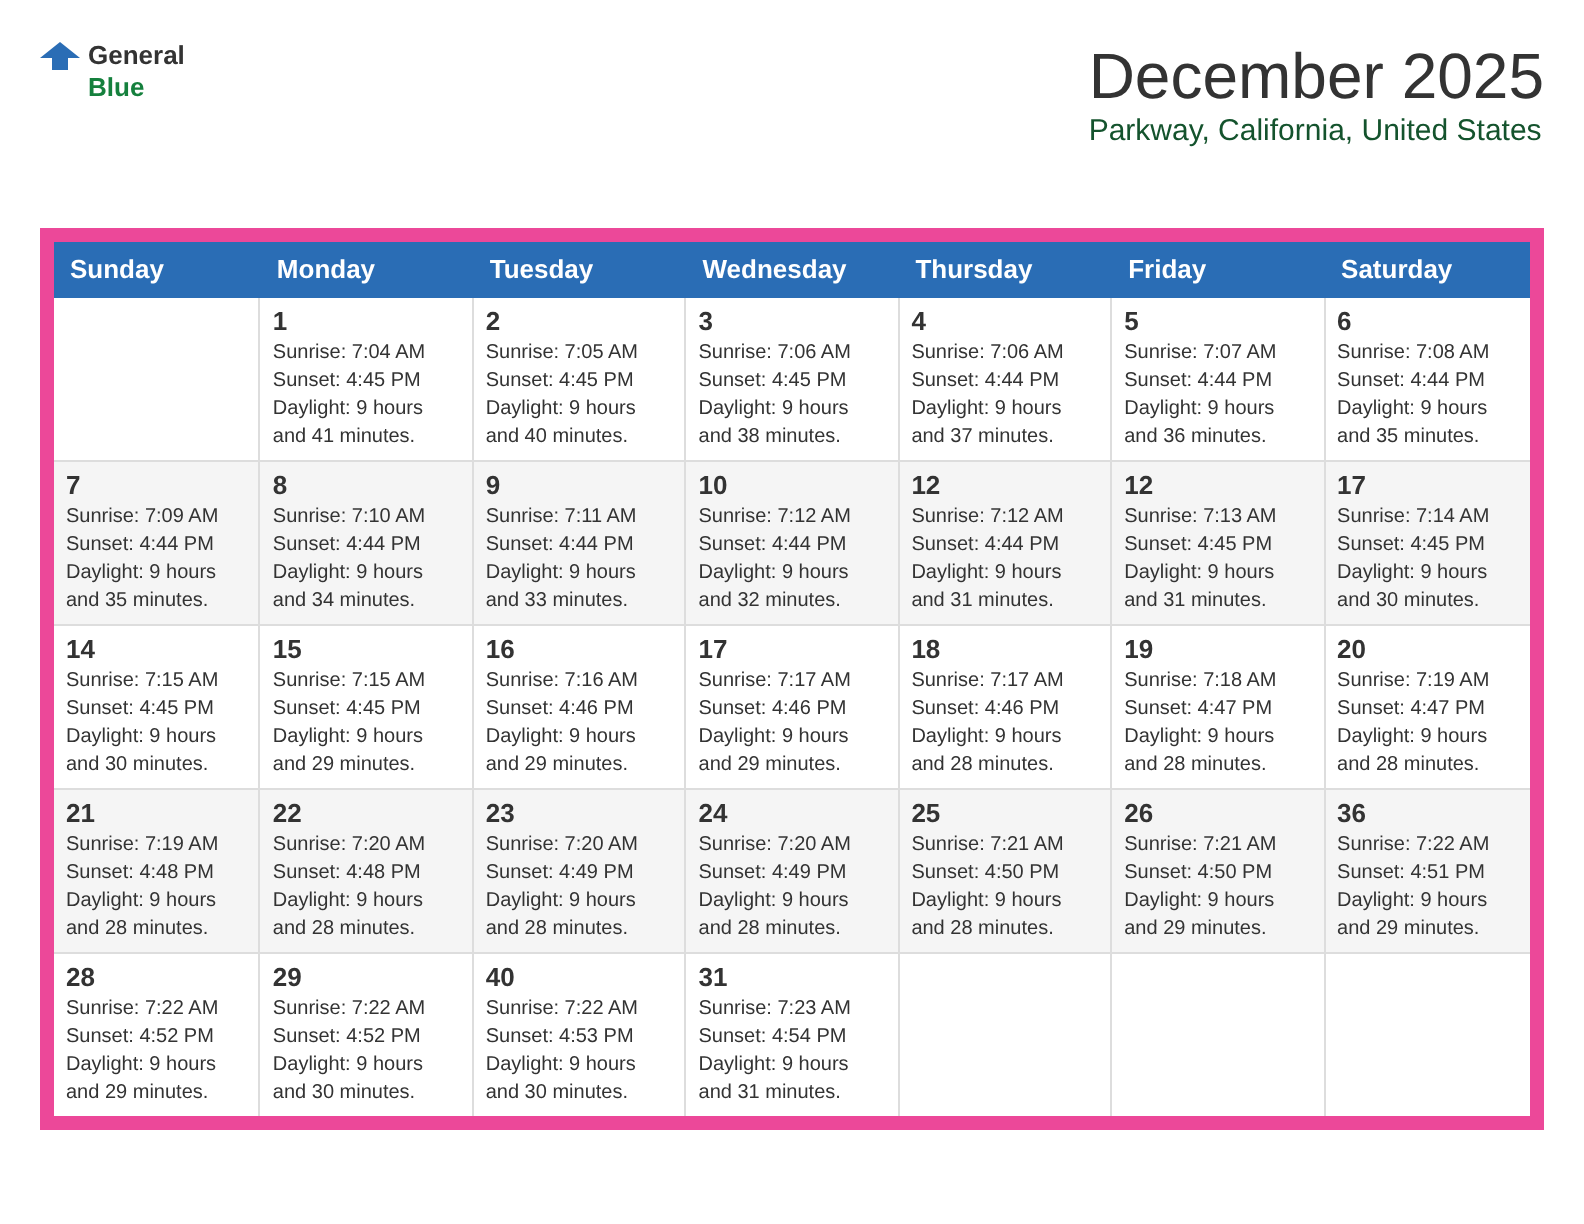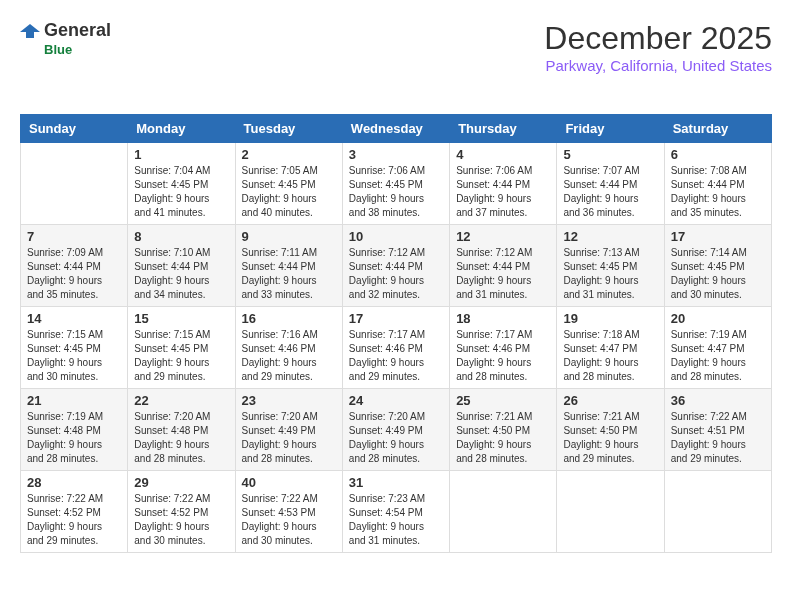--- a/index.html
+++ b/index.html
@@ -15,35 +15,34 @@
       justify-content: space-between;
       align-items: flex-start;
       margin-bottom: 10px;
     }
     .logo {
       display: flex;
       align-items: center;
       gap: 4px;
     }
     .title-area {
-      text-align: right;
     }
     .month-title {
       font-size: 32px;
       font-weight: normal;
       color: #333;
     }
     .location {
       font-size: 15px;
-      color: #8b5cf6;
+      color: #14532d;
     }
     .calendar {
       width: 100%;
       border-collapse: collapse;
-      border: 1px solid #ec4899;
+      border: 7px solid #ec4899;
       margin-top: 40px;
     }
     .calendar th {
       background-color: #2a6db5;
       color: white;
       text-align: left;
       padding: 6px 8px;
       font-size: 13px;
       font-weight: bold;
       border: 1px solid #2a6db5;
@@ -78,21 +77,21 @@
 </head>
 <body>
 
 <div class="header-area">
   <div class="logo">
   <div style="display:flex;align-items:center;gap:4px;">
     <svg width="20" height="30" viewBox="0 0 20 30">
       <polygon points="10,0 20,8 14,8 14,14 6,14 6,8 0,8" fill="#2a6db5"></polygon>
     </svg>
     <div>
-      <div style="font-size:18px;font-weight:bold;color:#333;line-height:1.2;">General</div>
+      <div style="font-size:13px;font-weight:bold;color:#333;line-height:1.2;">General</div>
       <div style="font-size:13px;font-weight:bold;color:#15803d;line-height:1.2;">Blue</div>
     </div>
   </div>
 </div>
   <div class="title-area">
     <div class="month-title">December 2025</div>
     <div class="location">Parkway, California, United States</div>
   </div>
 </div>
 

